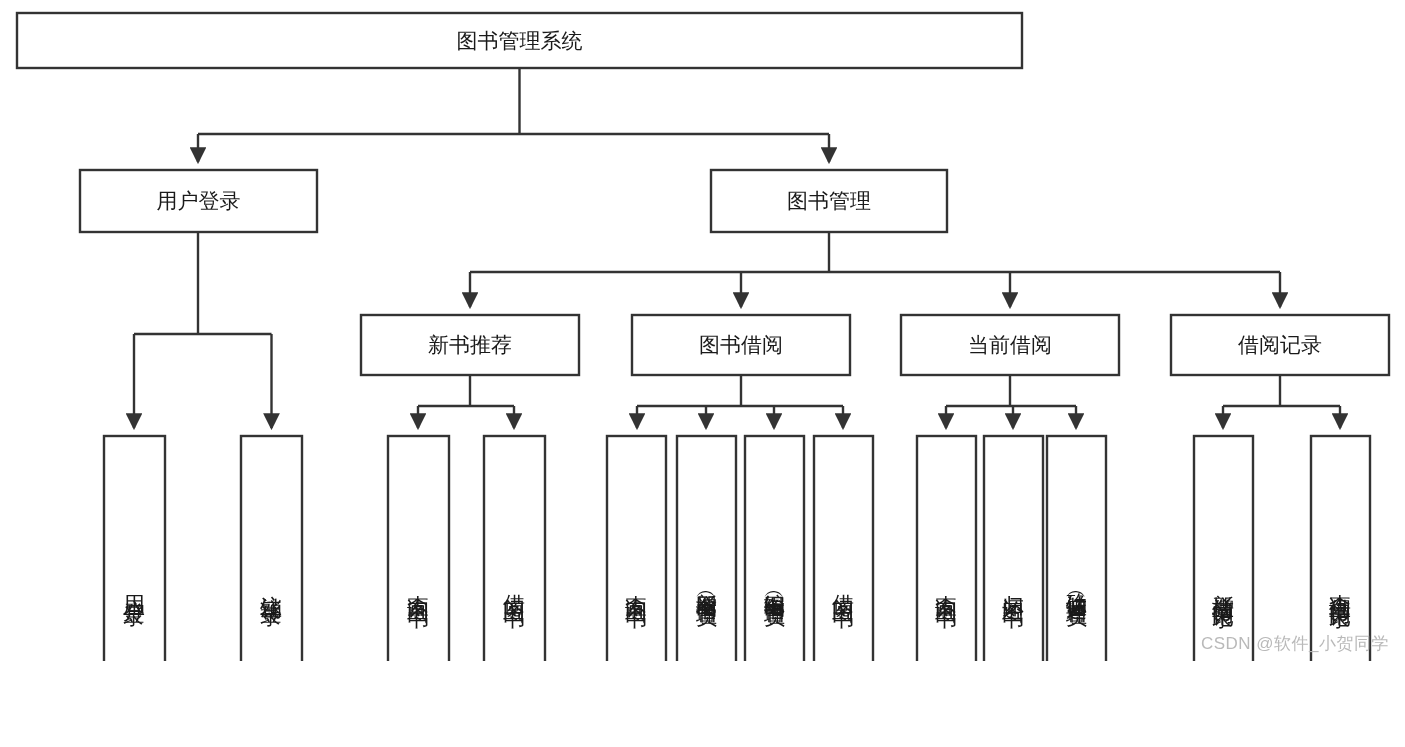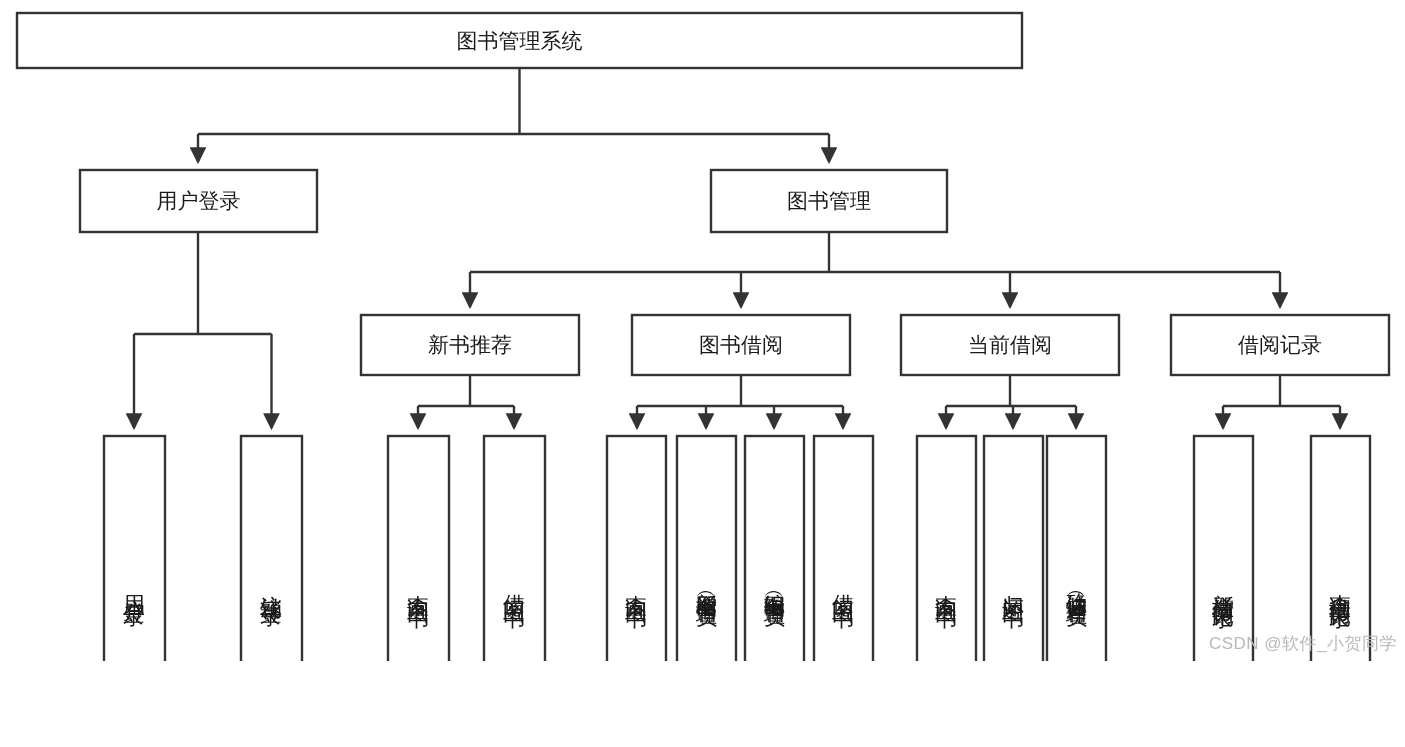--- a/index.html
+++ b/index.html
@@ -57,21 +57,21 @@
     font-family: "Liberation Sans", "DejaVu Sans", sans-serif;
     font-size: 22px;
     line-height: 1.05;
     letter-spacing: 4px;
     color: #1a1a1a;
     white-space: nowrap;
     pointer-events: none;
   }
   .watermark {
     position: absolute;
-    right: 8px;
+    right: 16px;
     bottom: 6px;
     font-family: "Liberation Sans", "DejaVu Sans", sans-serif;
     font-size: 17px;
     color: #b9b9b9;
     letter-spacing: 0.5px;
     white-space: nowrap;
   }
 </style>
 </head>
 <body>

